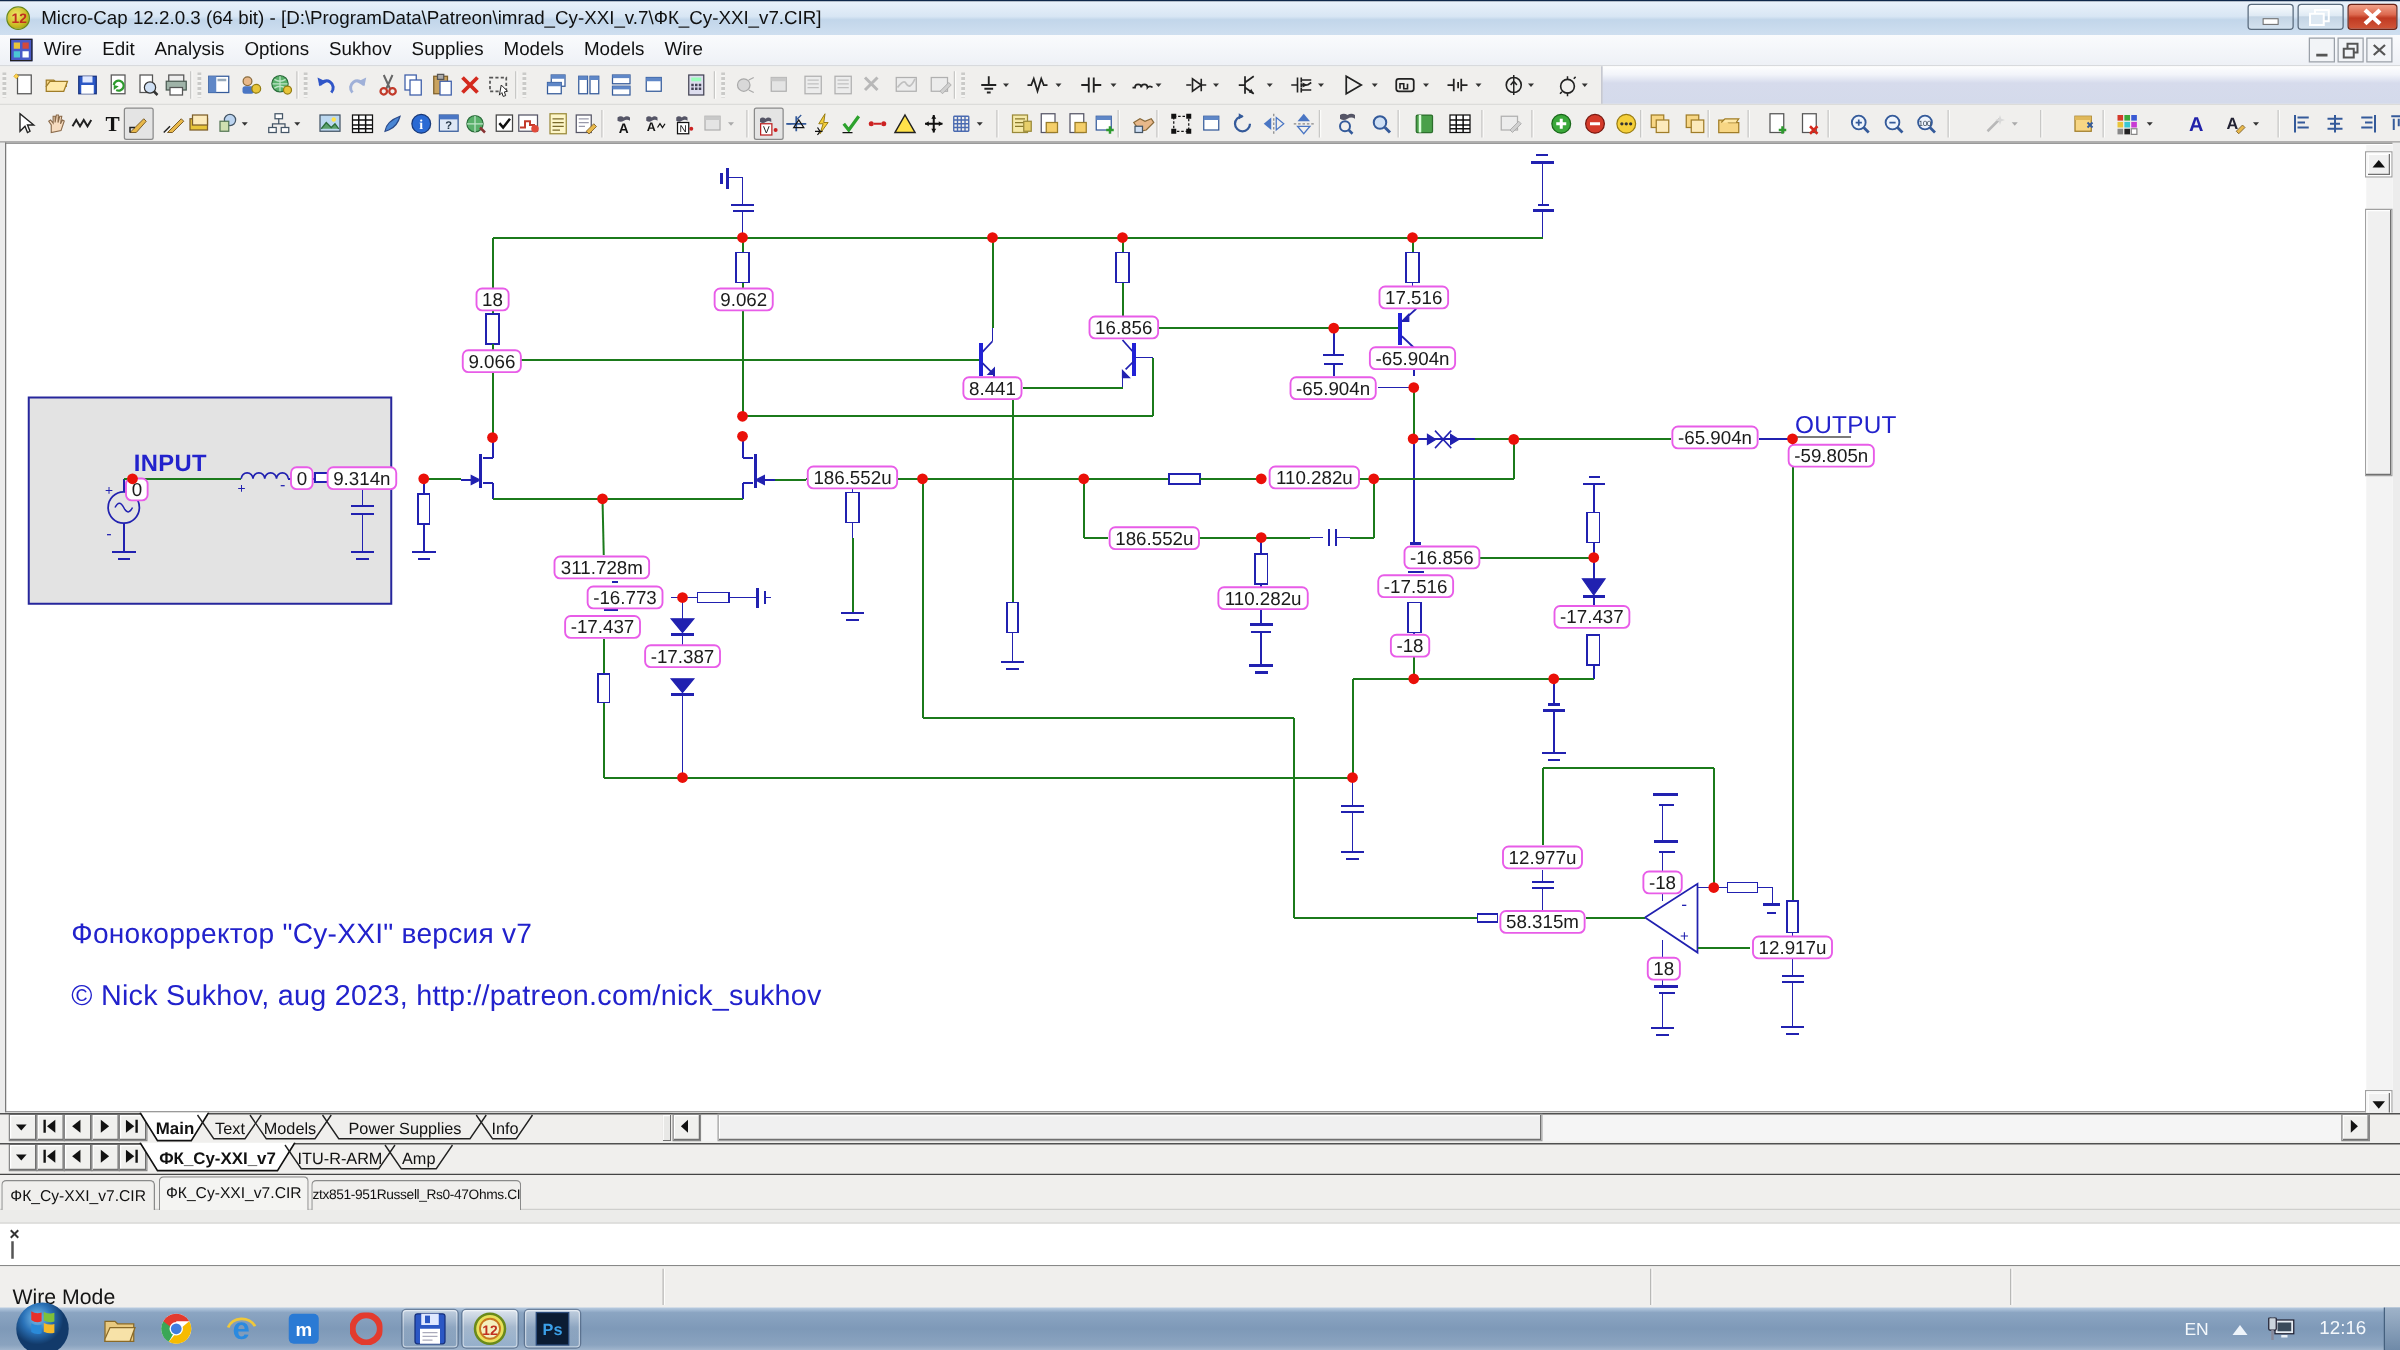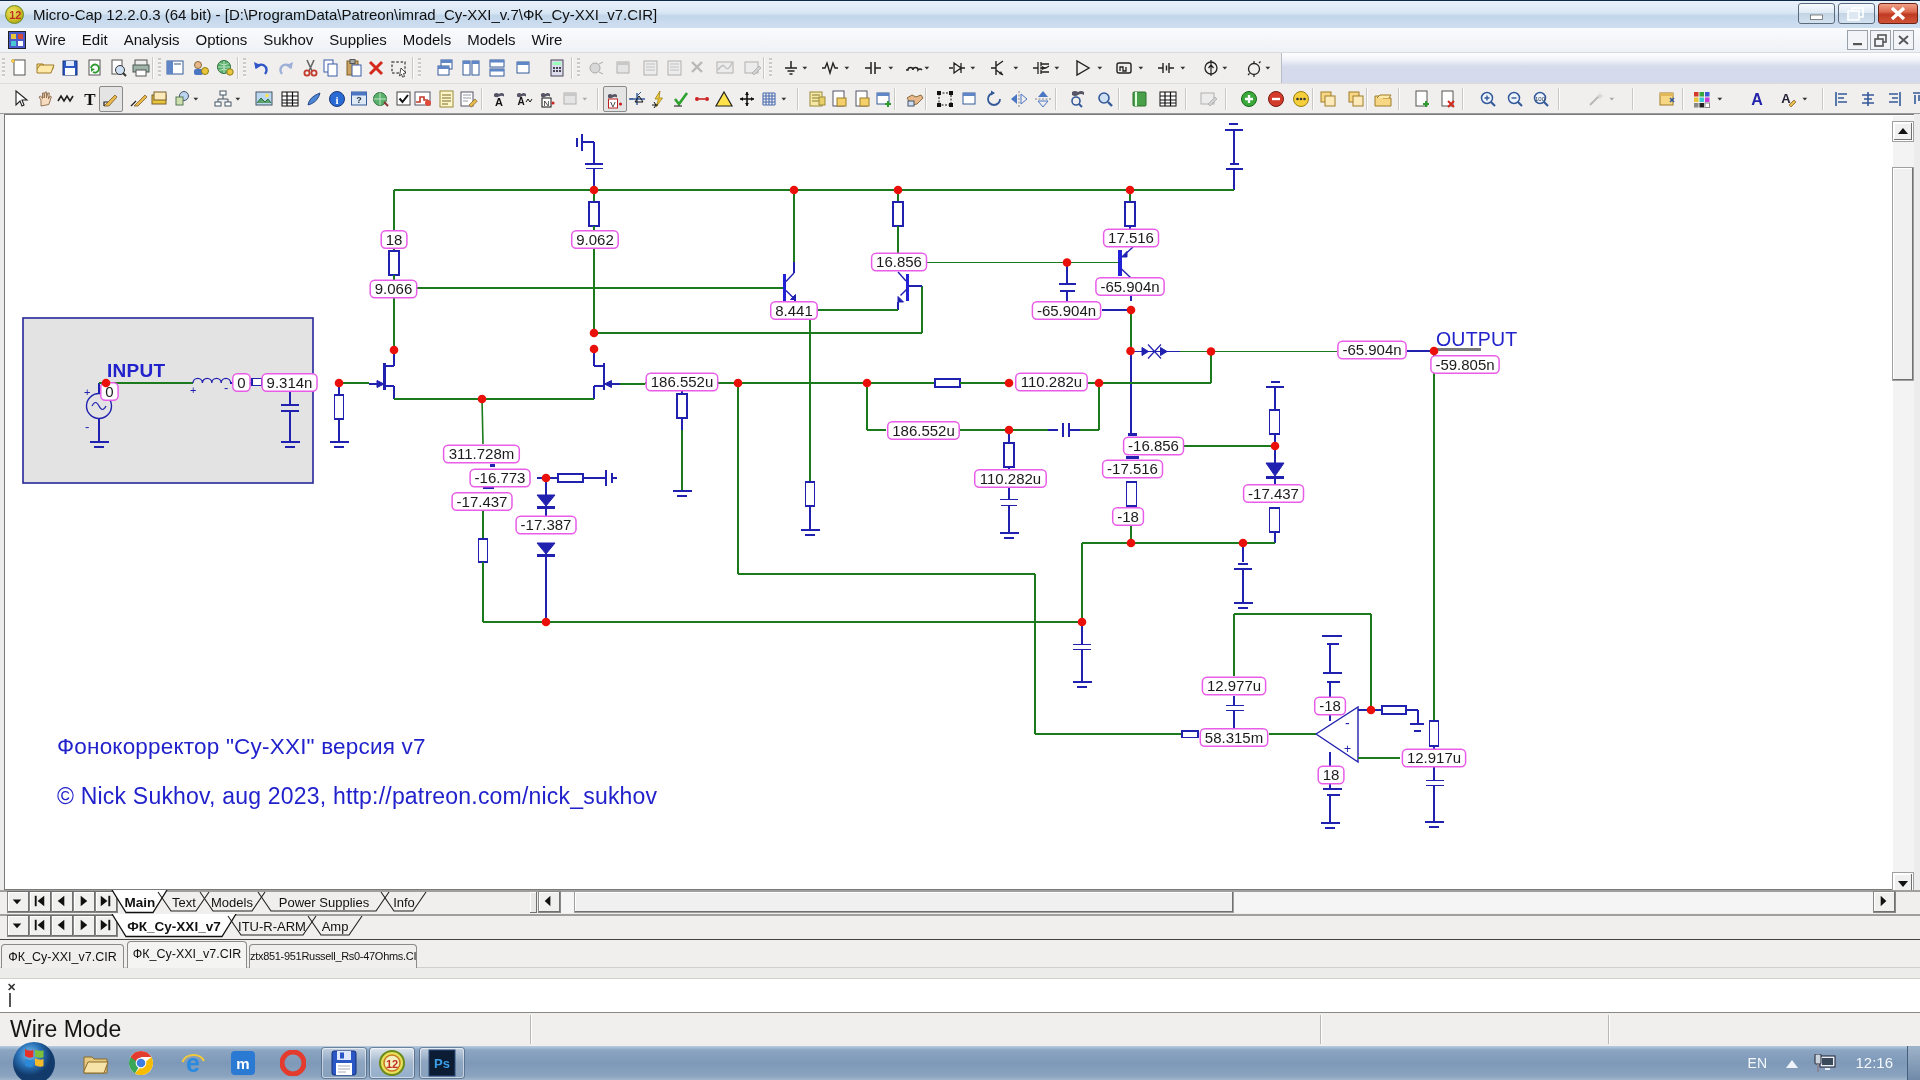--- a/index.html
+++ b/index.html
@@ -54,21 +54,21 @@
 .ftab { position:absolute; background:#f0efed; border:1px solid #8a8a8a; border-bottom:none;
   border-radius:4px 4px 0 0; font-size:12.5px; color:#111; text-align:center; padding-top:5px;
   white-space:nowrap; overflow:hidden; }
 .navb { position:absolute; width:21px; height:20px; background:#f0f0ee;
   box-shadow:inset -1px -1px 0 #707070, inset 1px 1px 0 #fff, 0 0 0 1px #888; }
 #strip { position:absolute; left:0; top:968px; width:1920px; height:11px; background:#ececea; border-bottom:1px solid #d0d0ce; }
 #panel { position:absolute; left:0; top:979px; width:1920px; height:34px; background:#fff; border-bottom:1px solid #888; }
 #panel .x { position:absolute; left:7px; top:2px; font-size:11px; color:#333; font-weight:bold; }
 #panel .caret { position:absolute; left:9px; top:14px; width:1.5px; height:14px; background:#555; }
 #status { position:absolute; left:0; top:1013px; width:1920px; height:33px; background:#f0efed; }
-#status .wm { position:absolute; left:10px; top:3px; font-size:23px; color:#141414; }
+#status .wm { position:absolute; left:10px; top:15px; font-size:17px; color:#141414; }
 .statdiv { position:absolute; top:2px; height:29px; border-left:1px solid #b8b8b6; border-right:1px solid #fdfdfb; }
 
 #taskbar { position:absolute; left:0; top:1046px; width:1920px; height:34px;
   background:linear-gradient(#b9cce2 0%, #8ba5c2 12%, #7e99b8 50%, #8aa3bf 88%, #a0b5cc 100%); }
 #taskbar .tile { position:absolute; top:2px; width:44px; height:30px; border-radius:3px; }
 #taskbar .tile.run { background:linear-gradient(rgba(255,255,255,0.45),rgba(255,255,255,0.12) 45%,rgba(120,150,180,0.25)); box-shadow:0 0 0 1px rgba(60,80,110,0.55), inset 0 0 0 1px rgba(255,255,255,0.5); }
 #tray { position:absolute; right:14px; top:0; height:34px; color:#f4f8fc; }
 #sdesk { position:absolute; right:0; top:0; width:13px; height:34px;
   background:linear-gradient(#9fb3c9,#6f8aa8); border-left:1px solid #45607e; }
 </style></head>

